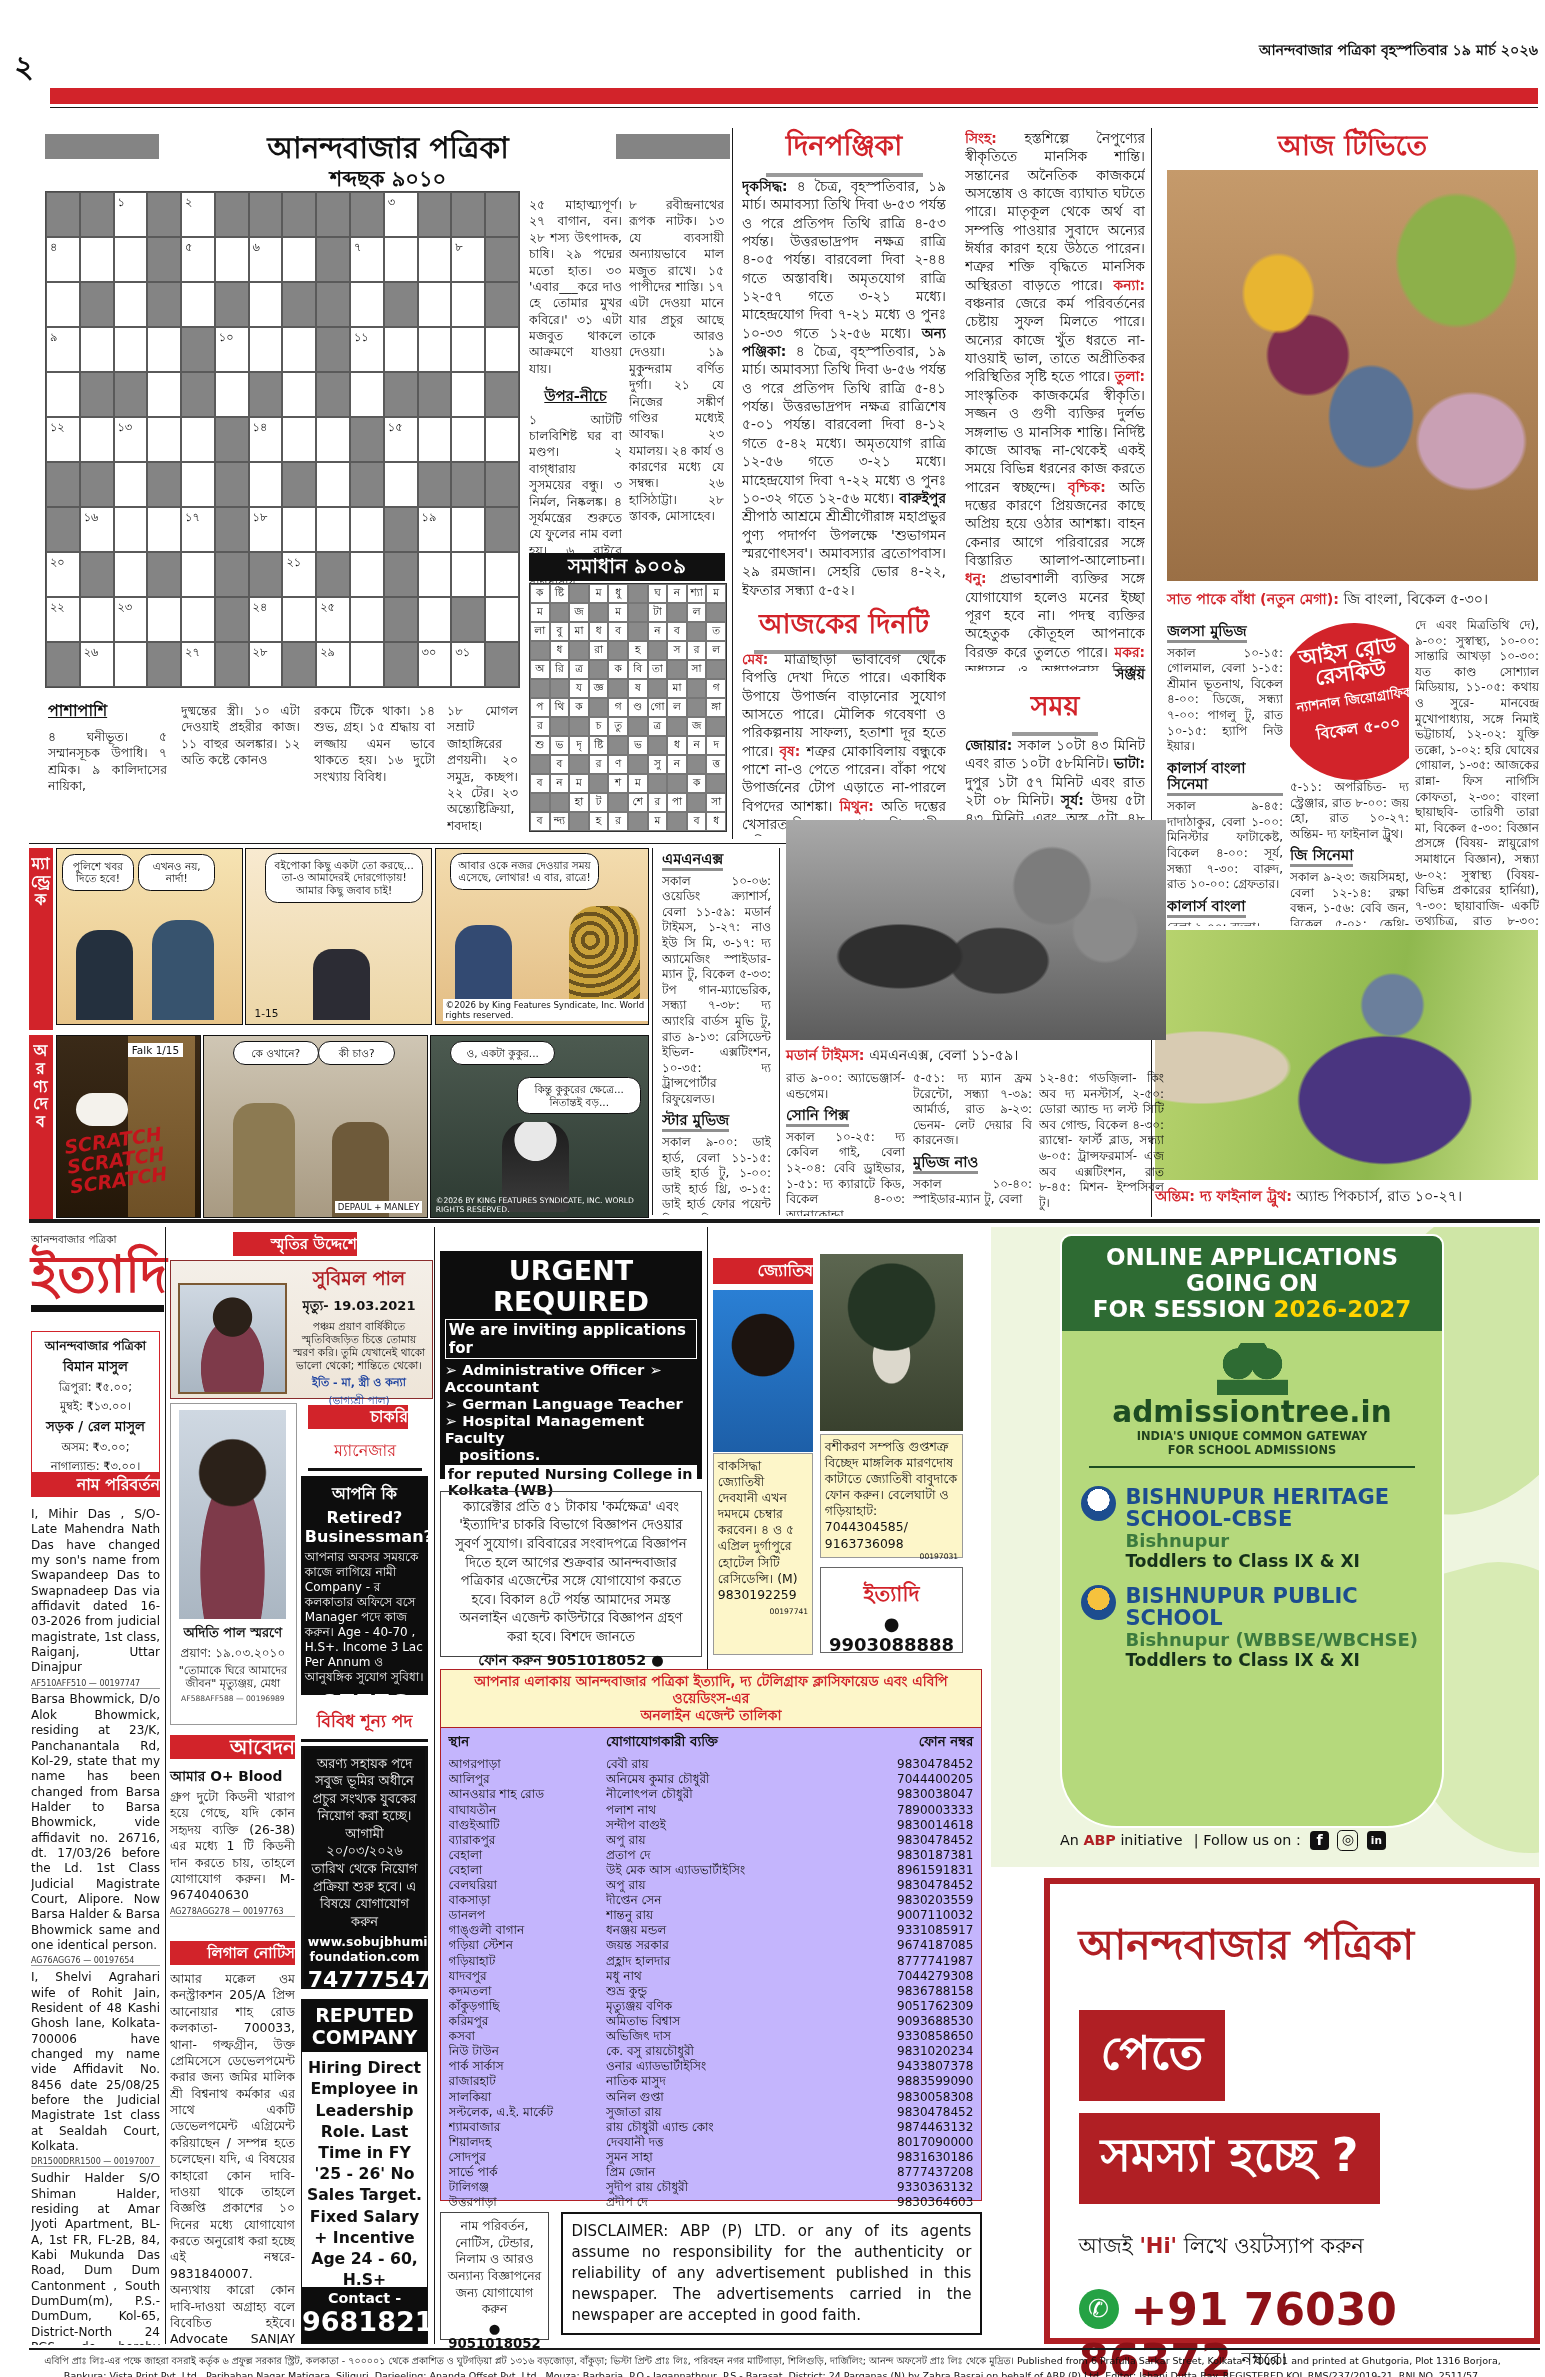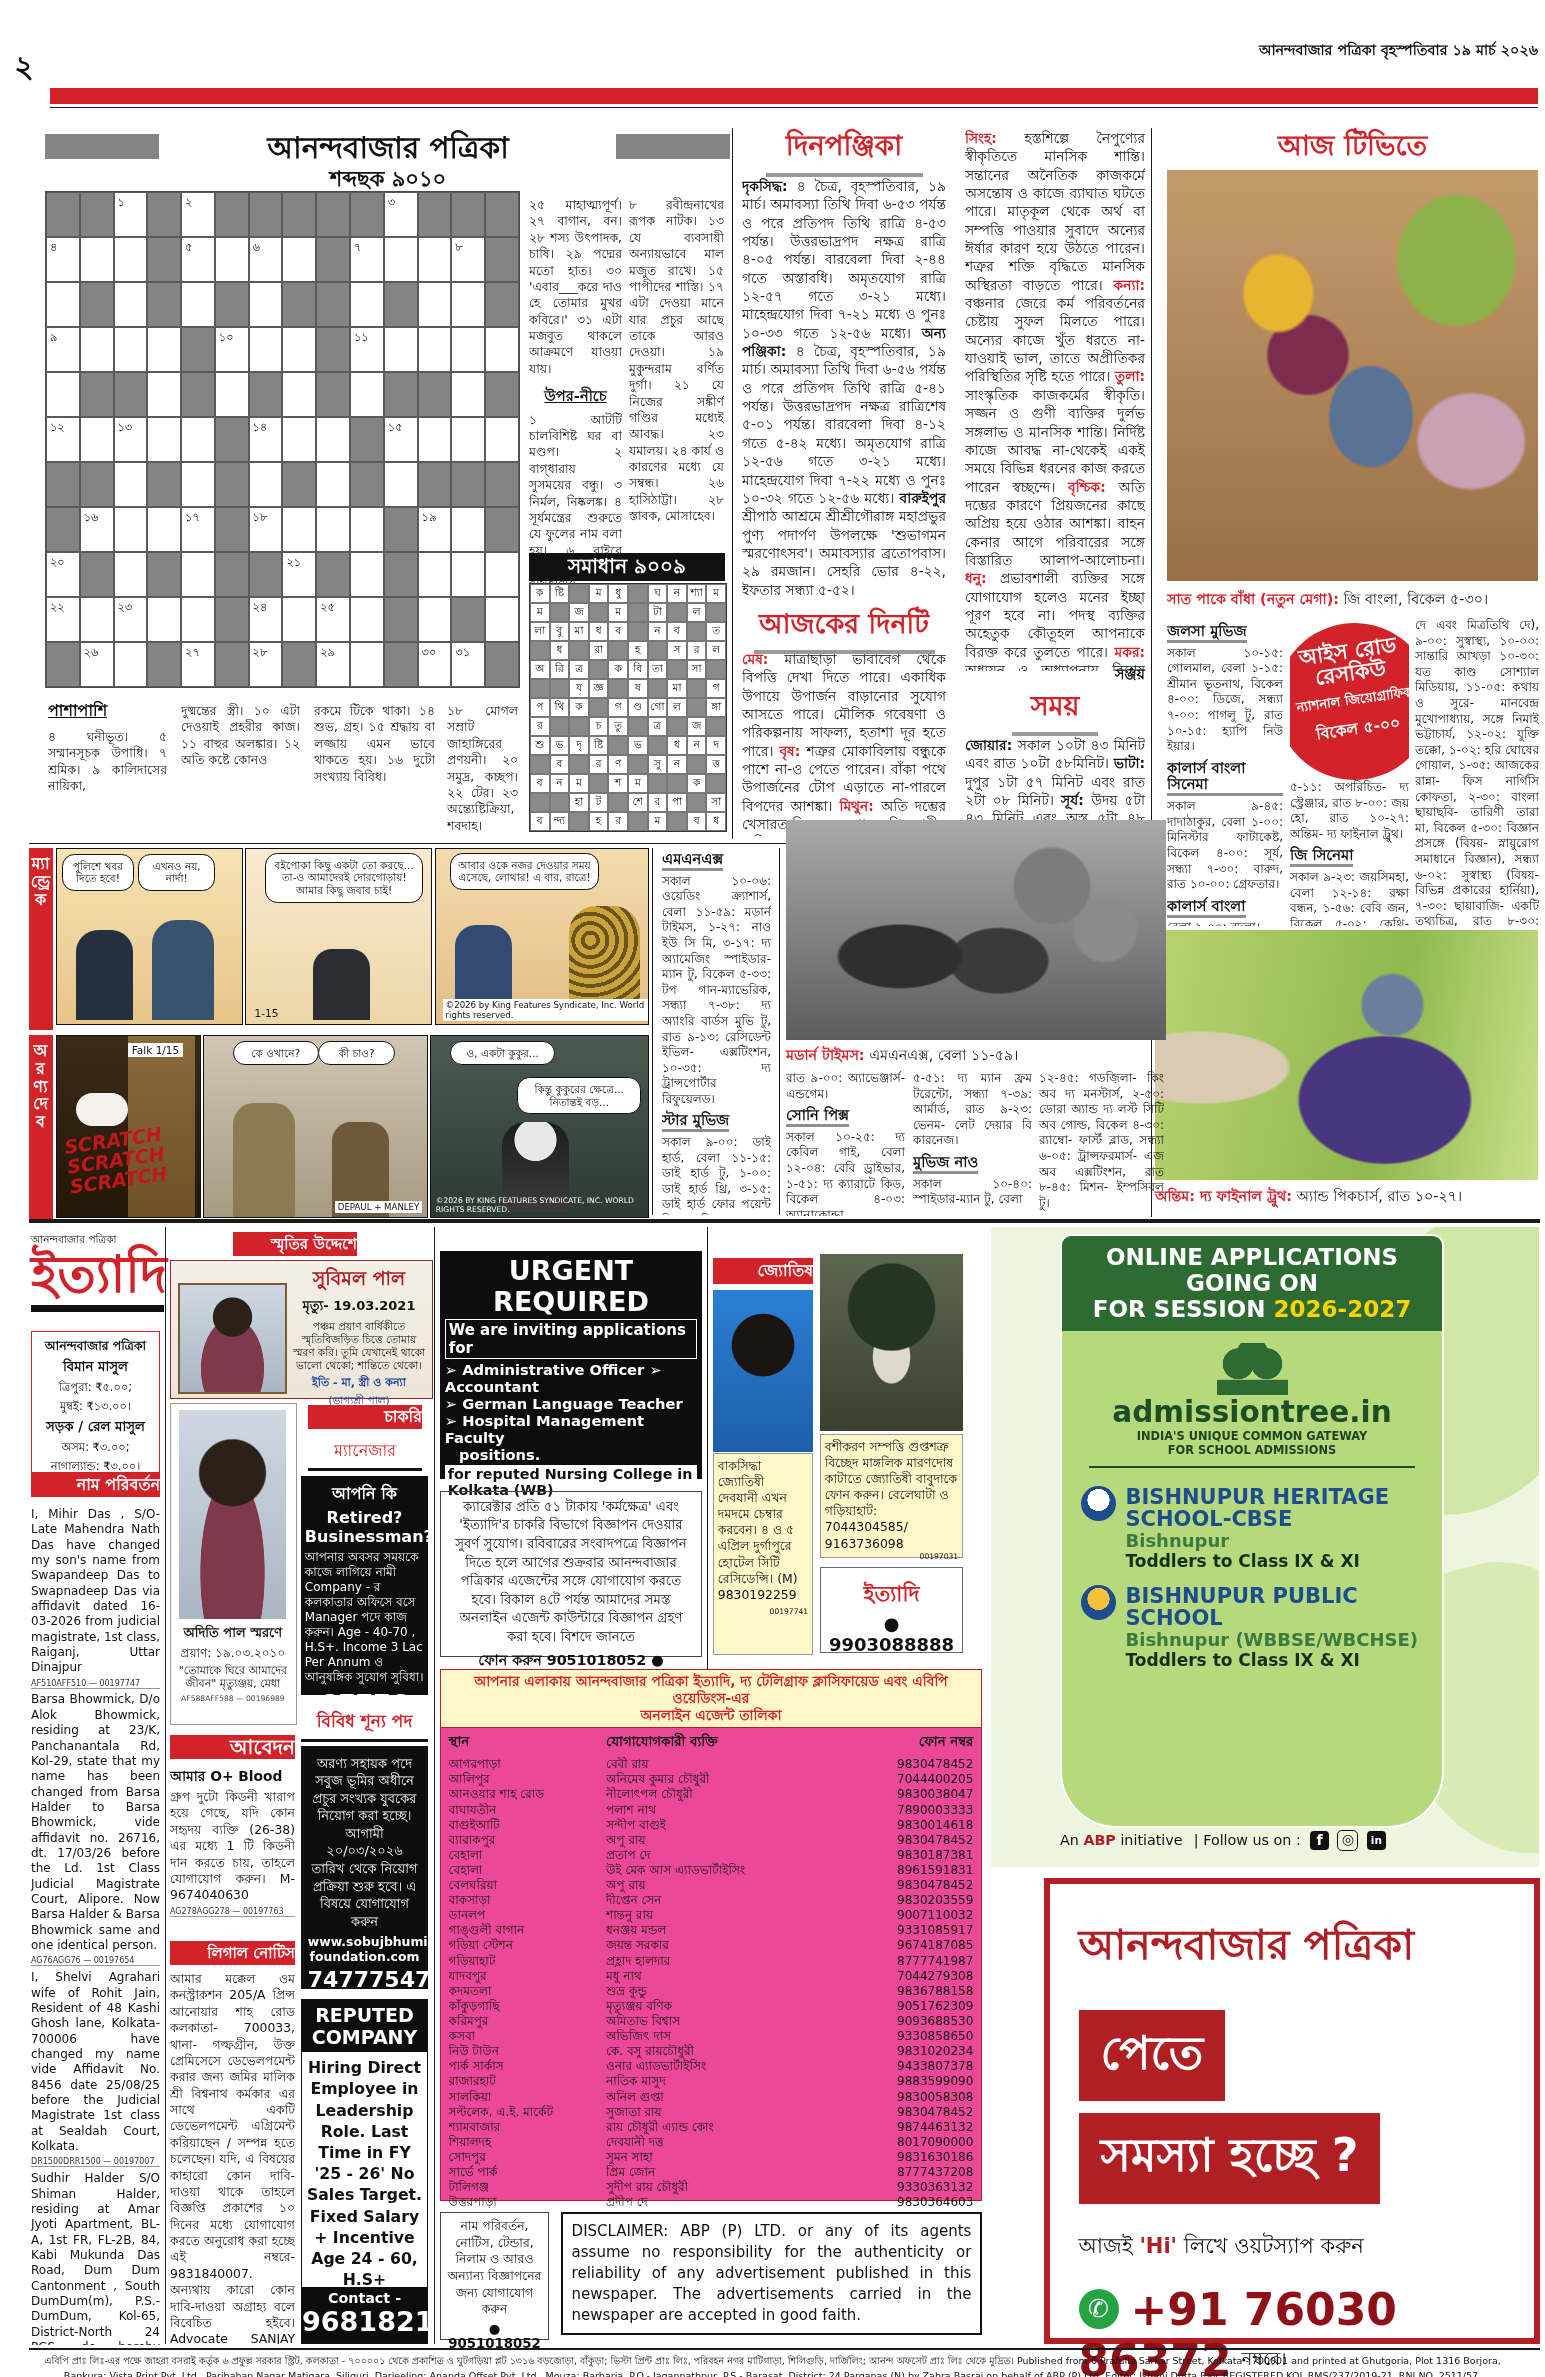--- a/index.html
+++ b/index.html
@@ -622,21 +622,21 @@
     <div style="font-size:13.8px;font-weight:bold;">আমার O+ Blood</div>
     <div class="body-sm">গ্রুপ দুটো কিডনী খারাপ হয়ে গেছে, যদি কোন সহৃদয় ব্যক্তি (26-38) এর মধ্যে 1 টি কিডনী দান করতে চায়, তাহলে যোগাযোগ করুন। M- 9674040630</div>
     <div class="ncode">AG278AGG278 — 00197763</div>
   </div>
   <div class="abs redbar" style="left:170px;top:1941px;width:125px;height:24px;font-size:15px;line-height:24px;">লিগাল নোটিস</div>
   <div class="abs" style="left:170px;top:1971px;width:125px;height:373px;overflow:hidden;">
     <div class="body-sm">আমার মক্কেল ওম কনস্ট্রাকশন 205/A প্রিন্স আনোয়ার শাহ রোড কলকাতা- 700033, থানা- গল্ফগ্রীন, উক্ত প্রেমিসেসে ডেভেলপমেন্ট করার জন্য জমির মালিক শ্রী বিশ্বনাথ কর্মকার এর সাথে একটি ডেভেলপমেন্ট এগ্রিমেন্ট করিয়াছেন / সম্পন্ন হতে চলেছেন। যদি, এ বিষয়ের কাহারো কোন দাবি-দাওয়া থাকে তাহলে বিজ্ঞপ্তি প্রকাশের ১০ দিনের মধ্যে যোগাযোগ করতে অনুরোধ করা হচ্ছে এই নম্বরে- 9831840007. অন্যথায় কারো কোন দাবি-দাওয়া অগ্রাহ্য বলে বিবেচিত হইবে। Advocate SANJAY KUMAR GHOSH, Address:- 25/2B, Girish Mukherjee Road, Bhowanipur, Kolkata- 700025, (M)8013132374</div>
 
   </div>
 
-  <div class="abs redbar" style="left:308px;top:1405px;width:114px;height:24px;font-size:16px;line-height:24px;">চাকরি</div>
+  <div class="abs redbar" style="left:308px;top:1405px;width:100px;height:24px;font-size:16px;line-height:24px;">চাকরি</div>
   <div class="abs" style="left:308px;top:1438px;width:114px;text-align:center;font-size:16px;font-weight:normal;color:#d2232a;border-bottom:3.8px solid #111;padding-bottom:2.9px;">ম্যানেজার</div>
   <div class="abs blackad" style="left:301px;top:1476px;width:127px;height:219px;padding:4.8px 3.8px;box-sizing:border-box;">
     <div style="font-size:16px;font-weight:bold;">আপনি কি Retired?</div>
     <div style="font-size:16px;font-weight:bold;">Businessman?</div>
     <div style="font-size:12px;line-height:1.25;margin-top:3.8px;text-align:left;">আপনার অবসর সময়কে কাজে লাগিয়ে নামী Company - র কলকাতার অফিসে বসে Manager পদে কাজ করুন। Age - 40-70 , H.S+. Income 3 Lac Per Annum ও আনুষঙ্গিক সুযোগ সুবিধা।</div>
     <div style="font-size:25px;font-weight:bold;margin-top:4.8px;">87776 30067</div>
   </div>
   <div class="abs" style="left:301px;top:1708px;width:127px;text-align:center;font-size:17px;font-weight:bold;color:#d2232a;border-bottom:3.8px solid #111;padding-bottom:2.9px;">বিবিধ শূন্য পদ</div>
   <div class="abs" style="left:301px;top:1746px;width:127px;height:243px;border:3.8px solid #111;background:#0d0d0d;color:#fff;text-align:center;padding:5.7px 3.8px;box-sizing:border-box;">
     <div style="font-size:13px;line-height:1.35;">অরণ্য সহায়ক পদে সবুজ ভূমির অধীনে প্রচুর সংখ্যক যুবকের নিয়োগ করা হচ্ছে। আগামী ২০/০৩/২০২৬ তারিখ থেকে নিয়োগ প্রক্রিয়া শুরু হবে। এ বিষয়ে যোগাযোগ করুন</div>
@@ -688,21 +688,21 @@
       linear-gradient(#5c6650,#39412e);"></div>
   <div class="abs ylw" style="left:820px;top:1434px;width:143px;height:124px;border:1px solid #999;padding:3.8px;box-sizing:border-box;">
     <div style="font-size:12.4px;line-height:1.3;">বশীকরণ সম্পত্তি গুপ্তশত্রু বিচ্ছেদ মাঙ্গলিক মারণদোষ কাটাতে জ্যোতিষী বাবুদাকে ফোন করুন। বেলেঘাটা ও গড়িয়াহাট: 7044304585/ 9163736098</div>
     <div style="font-size:7.6px;text-align:right;">00197031</div>
   </div>
   <div class="abs" style="left:820px;top:1567px;width:143px;height:86px;border:1.4px solid #666;text-align:center;padding-top:9.5px;box-sizing:border-box;">
     <div style="font-size:21px;font-weight:bold;color:#d2232a;">ইত্যাদি</div>
     <div style="font-size:18px;font-weight:bold;">● 9903088888</div>
   </div>
 
-  <div class="abs" style="left:440px;top:1669px;width:542px;height:532px;border:1.9px solid #b01f24;box-sizing:border-box;background:#ec4899;">
+  <div class="abs" style="left:440px;top:1669px;width:542px;height:532px;border:1.9px solid #b01f24;box-sizing:border-box;background:#c4b5fd;">
     <div style="background:#fdf6c9;border-bottom:1.4px solid #b01f24;color:#d2232a;font-weight:bold;font-size:13.8px;text-align:center;padding:2.9px 3.8px;line-height:1.25;">
       <div>আপনার এলাকায় আনন্দবাজার পত্রিকা ইত্যাদি, দ্য টেলিগ্রাফ ক্লাসিফায়েড এবং এবিপি ওয়েডিংস-এর</div>
       <div>অনলাইন এজেন্ট তালিকা</div>
     </div>
     <div style="display:flex;font-weight:bold;font-size:13.3px;padding:3.8px 7.6px 1px;">
       <div style="width:30%;">স্থান</div>
       <div style="width:44%;">যোগাযোগকারী ব্যক্তি</div>
       <div style="width:26%;text-align:right;">ফোন নম্বর</div>
     </div>
     <div id="agents" style="padding:1.9px 7.6px;">

